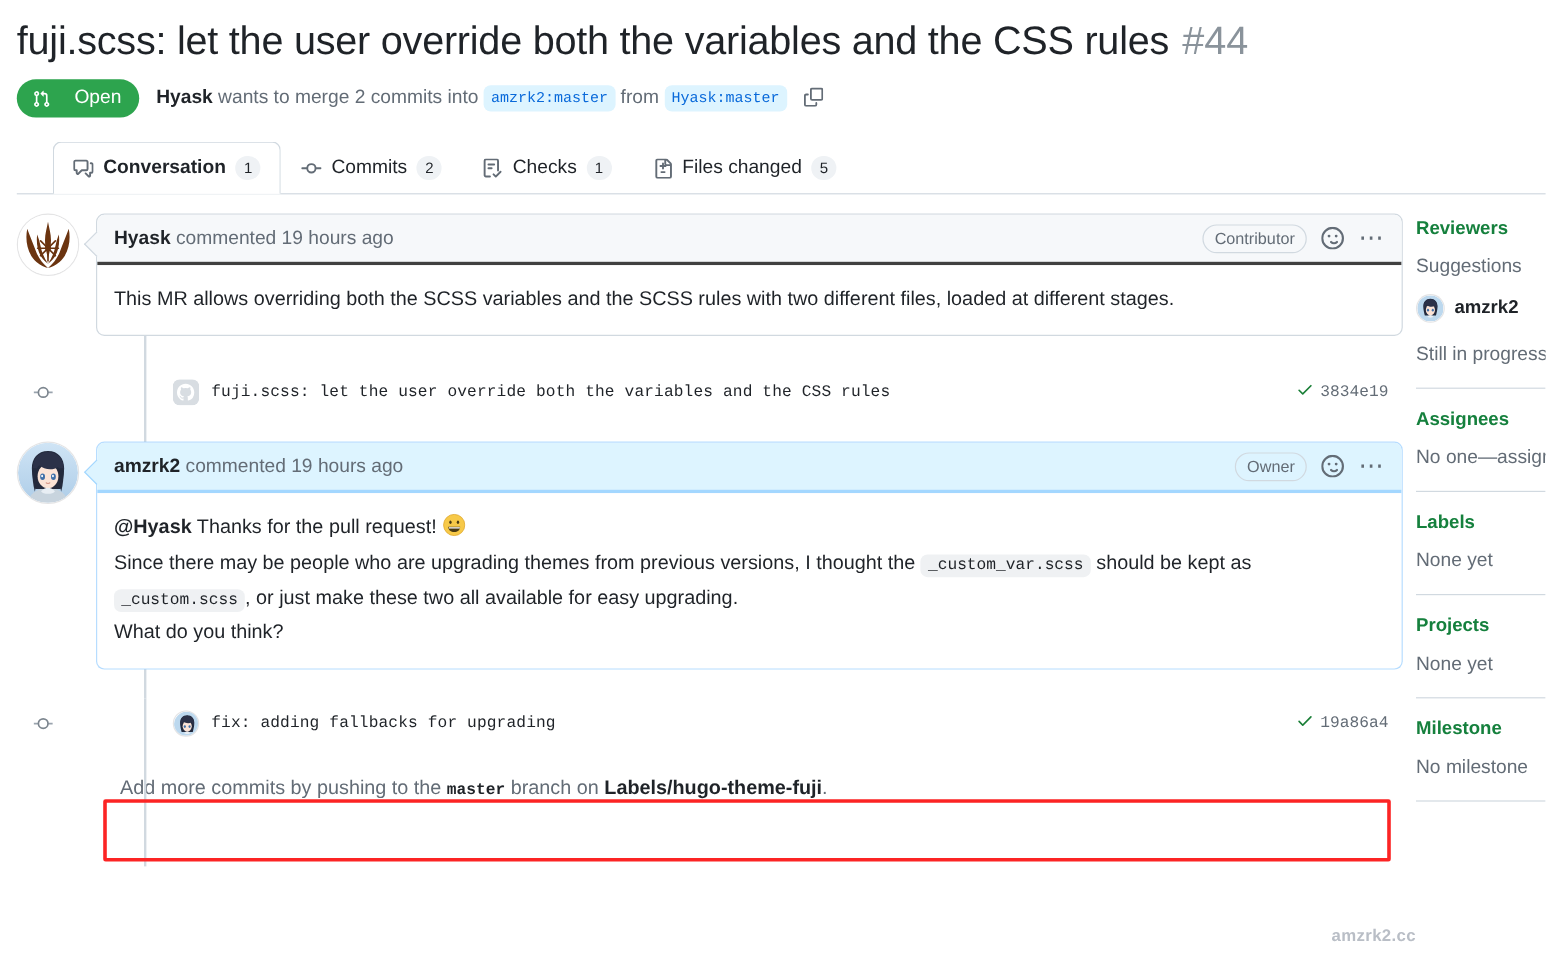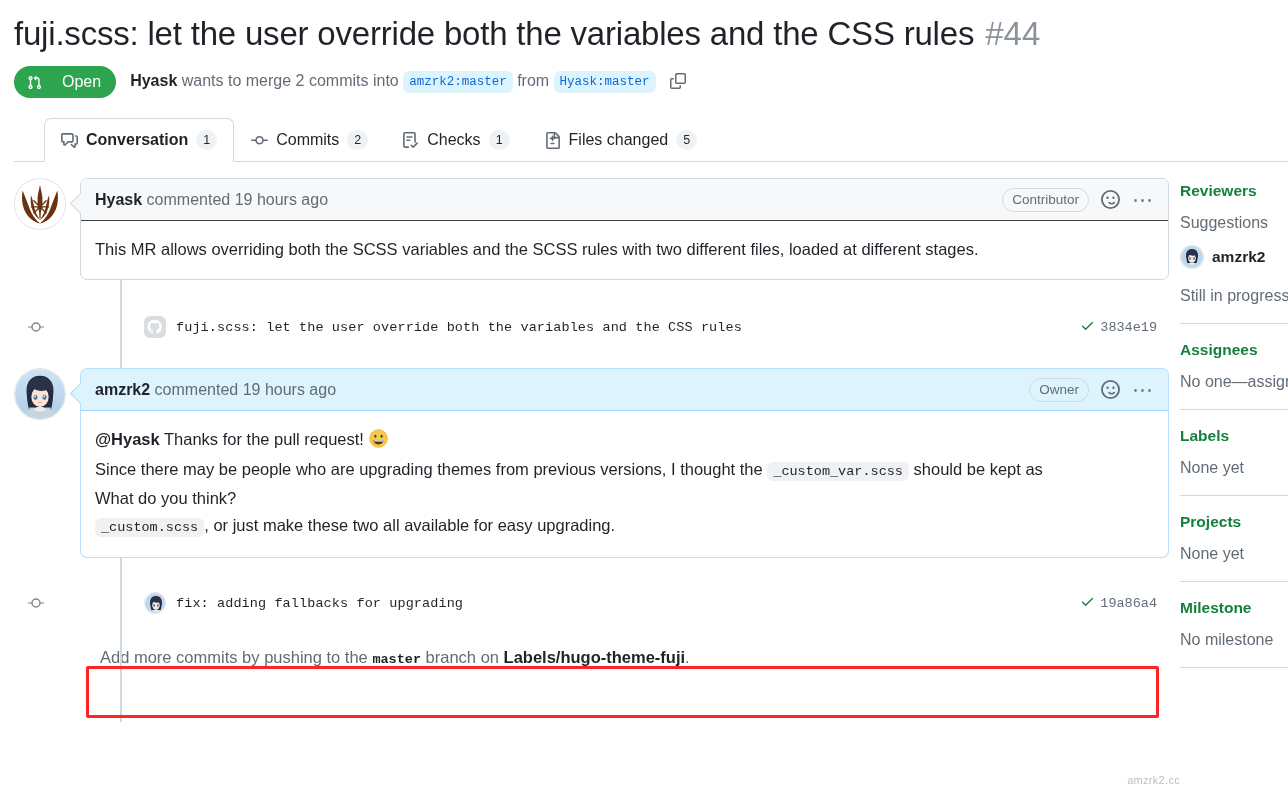--- a/index.html
+++ b/index.html
@@ -109,21 +109,21 @@
   .comment-box::before {
     content: ""; position: absolute; left: -8px; top: 17px;
     width: 14px; height: 14px; transform: rotate(45deg);
     background: #f6f8fa; border-left: 1px solid #d1d9e0; border-bottom: 1px solid #d1d9e0;
   }
   .comment-box.blue::before { background: #ddf4ff; border-color: #54aeff6b; }
   .comment-box.blue { border-color: #54aeff6b; }
 
   .comment-head {
     display: flex; align-items: center;
-    background: #f6f8fa; border-bottom: 1px solid #404040;
+    background: #f6f8fa; border-bottom: 3px solid #404040;
     border-top-left-radius: 6px; border-top-right-radius: 6px;
     padding: 9px 14px; height: 42px;
   }
   .comment-box.blue .comment-head { background: #ddf4ff; border-bottom-color: #54aeff6b; }
   .comment-head .who { font-size: 16px; color: #636c76; }
   .comment-head .who b { color: #1f2328; font-weight: 700; }
   .head-right { margin-left: auto; display: flex; align-items: center; gap: 12px; }
   .role-badge {
     border: 1px solid #d1d9e0; border-radius: 20px;
     padding: 2px 9px; font-size: 13.5px; color: #636c76;
@@ -196,21 +196,21 @@
   .side-user span { font-size: 15.5px; font-weight: 700; color: #1f2328; }
   .side-muted { font-size: 16px; color: #636c76; white-space: nowrap; }
   .side-div { height: 1px; background: #d1d9e0; margin: 18px 0 17px 11px; }
 
   
   .watermark {
     position: absolute; right: 108px; bottom: 10px;
     text-align: center; color: #aeb4bd; line-height: 1;
     user-select: none;
   }
-  .watermark .wm-top { font-size: 11px; letter-spacing: 0.3px; color: #b9bec6; }
+  .watermark .wm-top { font-size: 14px; letter-spacing: 0.3px; color: #b9bec6; font-weight: bold; }
   .watermark .wm-main { font-size: 30px; font-weight: 700; letter-spacing: -0.5px; color: #a9afb8; margin-top: 5px; }
 </style>
 </head>
 <body>
 
 <div class="page">
 
   <div class="title-row">
     <span class="pr-title">fuji.scss: let the user override both the variables and the CSS rules</span>
     <span class="pr-number">#44</span>
@@ -414,24 +414,24 @@
                   <path d="M4.8 11.6h10.4c0 3-2.4 4.6-5.2 4.6S4.8 14.6 4.8 11.6Z" fill="#4a3a12"></path>
                   <path d="M5.4 11.9h9.2a0.6 0.6 0 0 1 0 1.2H5.4Z" fill="#ffffff"></path>
                 </svg>
               </span>
             </p>
             <p>
               <span>Since there may be people who are upgrading themes from previous versions, I thought the</span>
               <code class="inline">_custom_var.scss</code>
               <span>should be kept as</span>
             </p>
-            <p>What do you think?</p>
             <p>
               <code class="inline">_custom.scss</code><span>, or just make these two all available for easy upgrading.</span>
             </p>
+            <p>What do you think?</p>
           </div>
         </div>
       </div>
 
       <div class="commit-row" style="margin-top:22px;">
         <span class="commit-dot">
           <svg width="16" height="16" viewBox="0 0 16 16" aria-hidden="true">
             <line x1="0" y1="8" x2="16" y2="8" stroke="#9aa4ae" stroke-width="1.3"></line>
             <circle cx="8" cy="8" r="4" fill="#ffffff" stroke="#7d868f" stroke-width="1.4"></circle>
           </svg>

